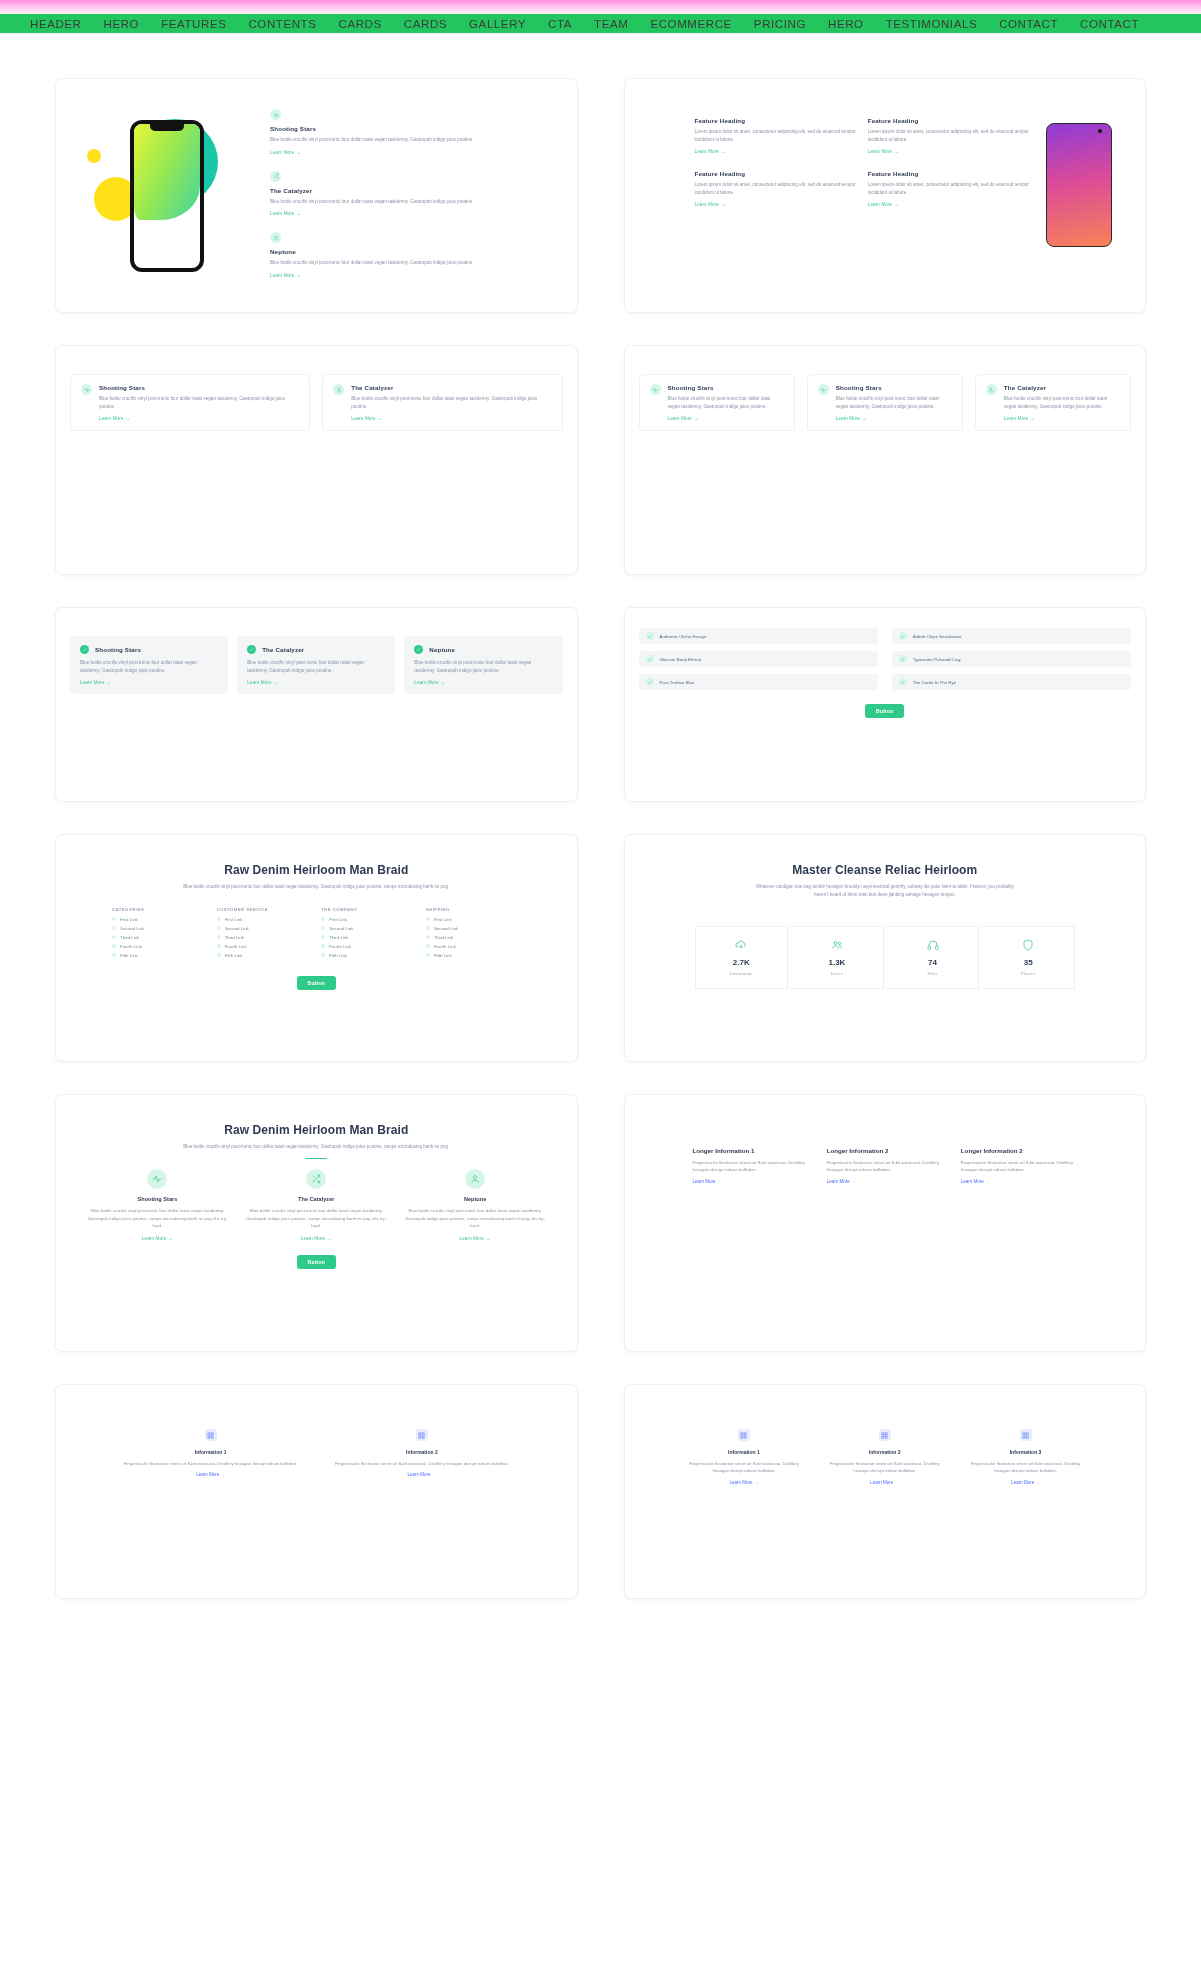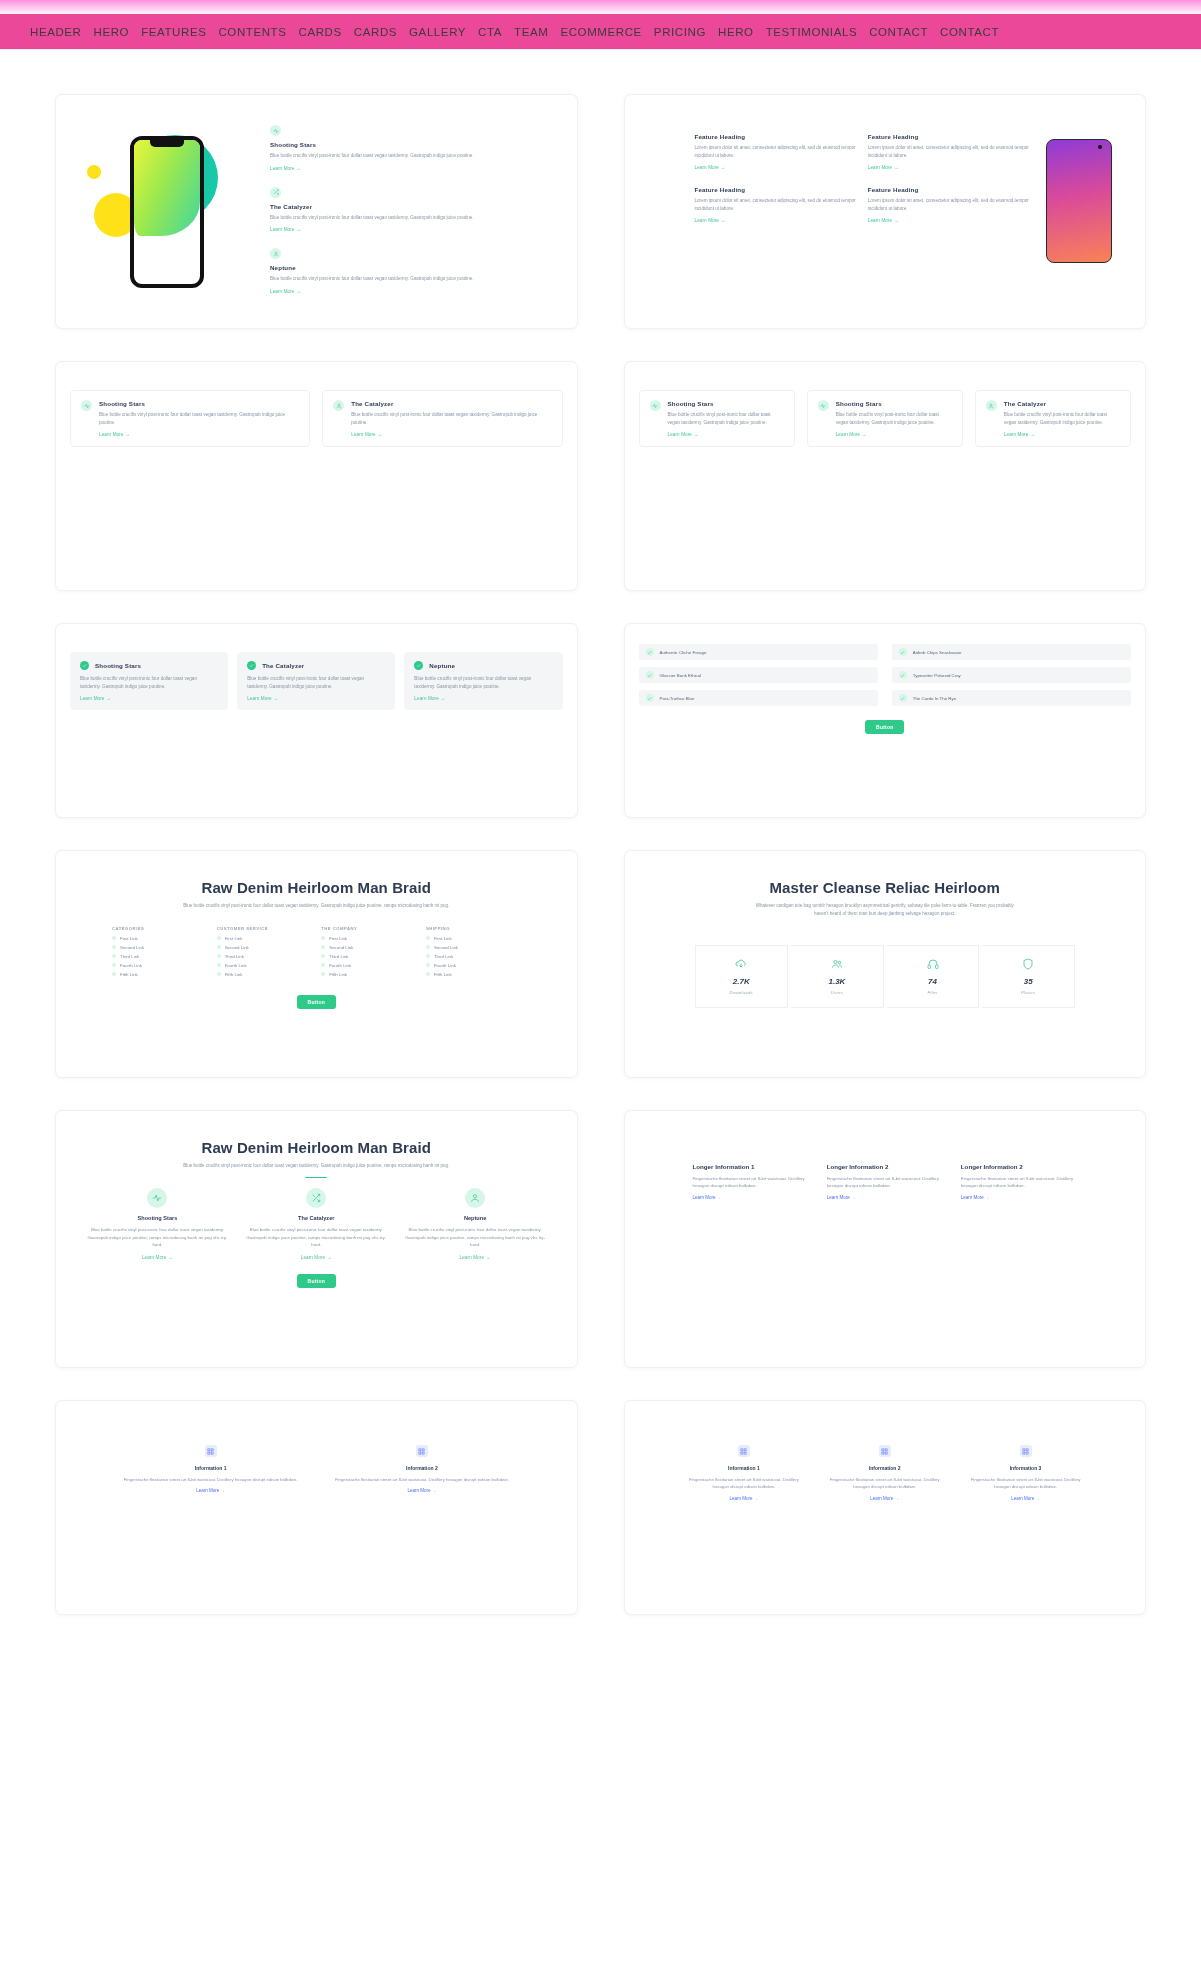--- a/index.html
+++ b/index.html
@@ -10,26 +10,26 @@
     color: #2d3748;
     -webkit-font-smoothing: antialiased;
   }
 
   
   .top-strip {
     height: 14px;
     background: linear-gradient(180deg, #ff8fe0 0%, #ffc9ef 55%, #fdf6fb 100%);
   }
   .navbar {
-    height: 36px;
-    background: #ec4899;
+    height: 20px;
+    background: #22c55e;
     border-bottom: 1px solid #ececec;
     display: flex;
     align-items: center;
-    gap: 12px;
+    gap: 22px;
     padding-left: 30px;
   }
   .nav-item {
     font-size: 11.5px;
     letter-spacing: 0.6px;
     color: #3b3b3b;
     cursor: pointer;
     white-space: nowrap;
     font-family: "Liberation Sans", sans-serif;
   }
@@ -167,37 +167,37 @@
 
   .btn-green {
     background: #2fc98a; color: #fff; border: none; border-radius: 3px;
     font-size: 5px; font-weight: bold; padding: 4px 11px; cursor: pointer;
     letter-spacing: 0.2px; font-family: "Liberation Sans", sans-serif;
   }
   .center { display: flex; justify-content: center; }
 
   
   .headline {
-    font-size: 15px; font-weight: bold; color: #2f3b52;
+    font-size: 12px; font-weight: bold; color: #2f3b52;
     text-align: center; letter-spacing: 0.1px;
   }
   .subline {
     font-size: 4.5px; color: #8a94a6; line-height: 1.7;
     text-align: center; max-width: 270px; margin: 6px auto 0;
   }
   .col-grid { display: grid; grid-template-columns: repeat(4,1fr); gap: 10px; padding: 0 56px; }
   .col-head {
     font-size: 4.2px; font-weight: bold; color: #9aa3b2;
     letter-spacing: 0.5px; margin-bottom: 5px; text-transform: uppercase;
   }
   .col-li { font-size: 4.4px; color: #7d879b; display: flex; align-items: center; gap: 4px; margin-bottom: 4px; }
   .col-li .bullet { width: 4px; height: 4px; border-radius: 50%; background: #d6f7e7; flex: none; }
 
   
-  .stats-row { display: flex; gap: 3px; padding: 10px 70px; font-style: italic; }
+  .stats-row { display: flex; gap: 3px; padding: 10px 70px; }
   .stat {
     flex: 1; border: 1px solid #eef0f3; padding: 12px 4px; text-align: center; background: #fff;
   }
   .stat + .stat { border-left: none; }
   .stat-icon { margin-bottom: 7px; display: flex; justify-content: center; }
   .stat-icon svg { width: 12px; height: 12px; stroke: #3fc49a; fill: none; stroke-width: 1.6; }
   .stat-val { font-size: 8px; font-weight: bold; color: #2f3b52; margin-bottom: 4px; }
   .stat-lbl { font-size: 4.2px; color: #9aa3b2; letter-spacing: 0.3px; }
 
   

